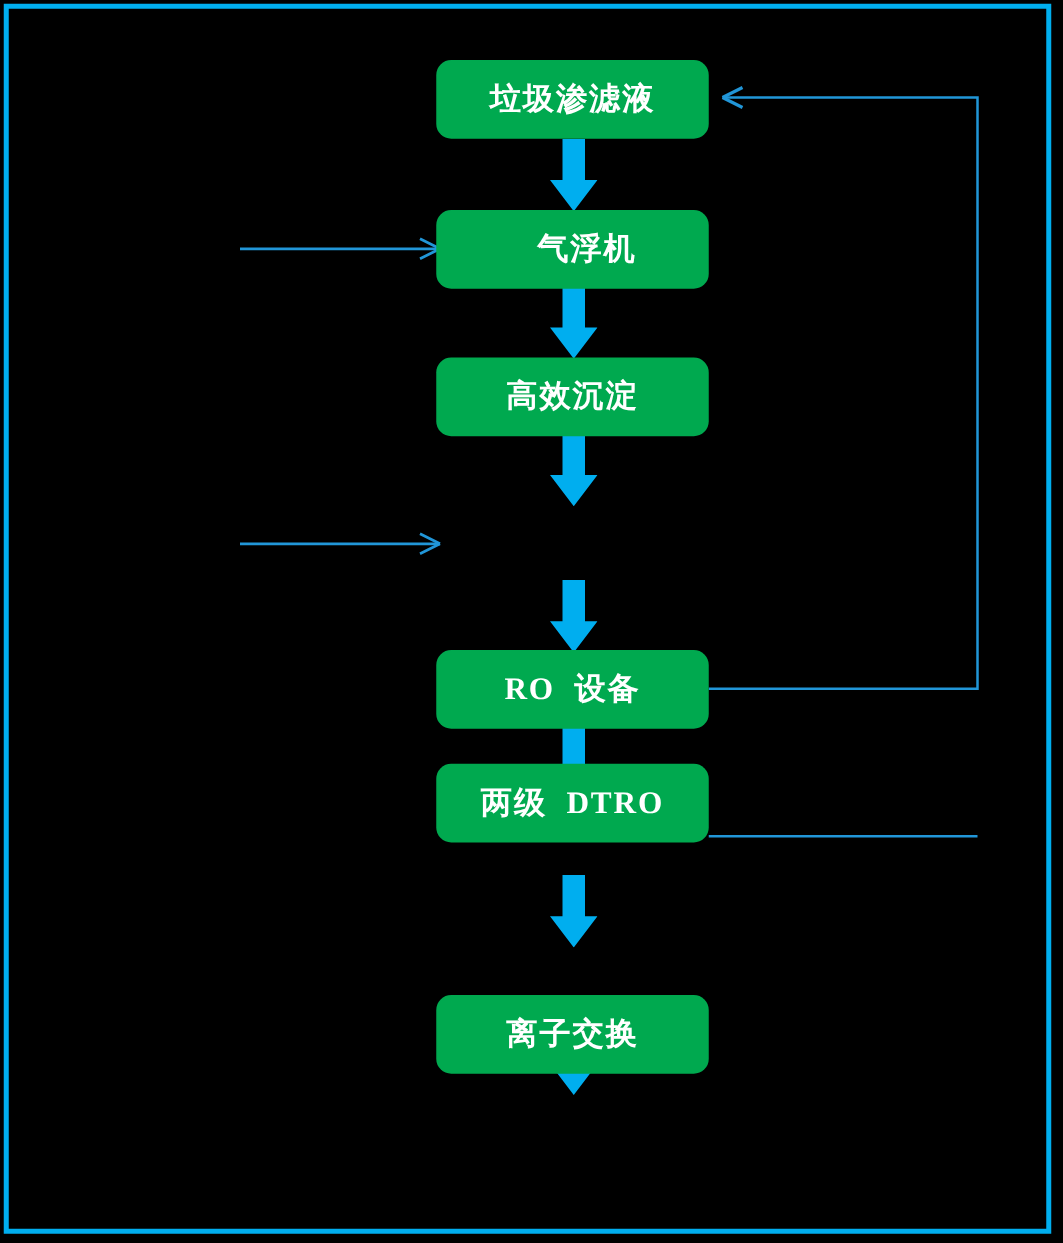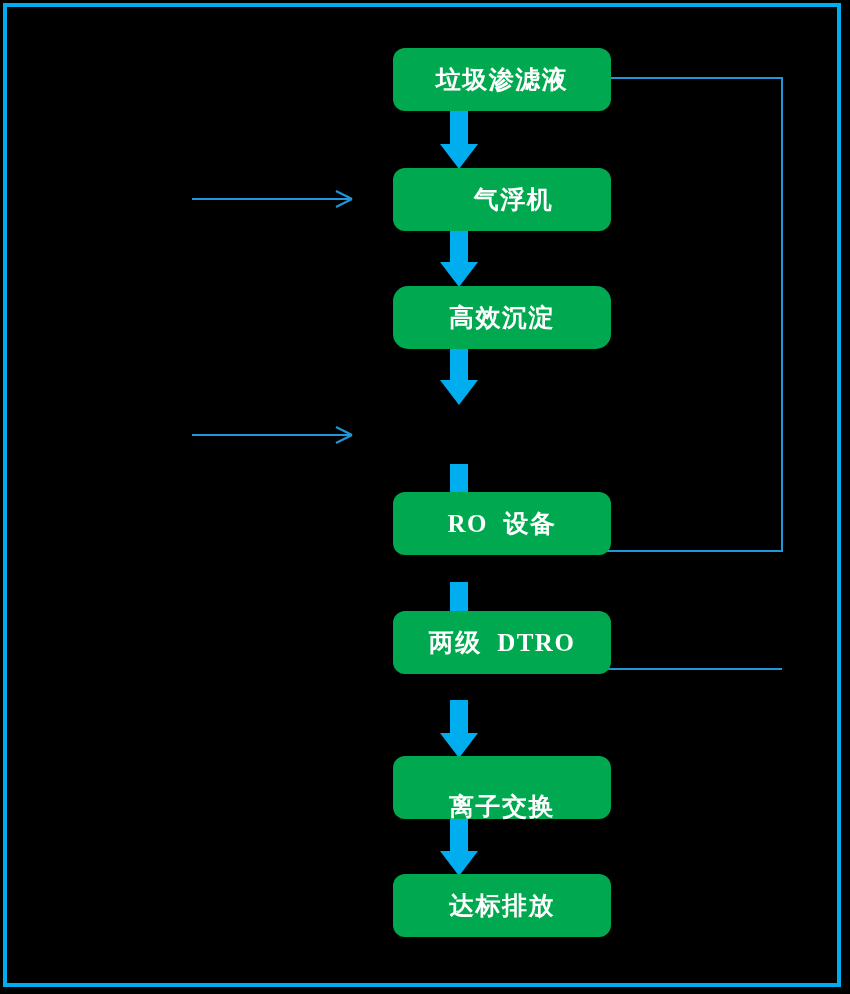--- a/index.html
+++ b/index.html
@@ -30,21 +30,20 @@
     position: absolute;
     left: 349px;
     width: 218px;
     height: 63px;
     background: #00A94F;
     border-radius: 12px;
     display: flex;
     align-items: center;
     justify-content: center;
     box-sizing: border-box;
-    margin-left: 44px;
   }
   .node-label {
     color: #FFFFFF;
     font-family: "Liberation Serif", "DejaVu Serif", serif;
     font-size: 25px;
     font-weight: bold;
     letter-spacing: 1.5px;
     white-space: pre;
     line-height: 1;
   }
@@ -113,34 +112,31 @@
   </svg>
 
   <div class="node" style="top:48px;">
     <span class="node-label">垃圾渗滤液</span>
   </div>
 
   <div class="node" style="top:168px;padding-left:23px;">
     <span class="node-label">气浮机</span>
   </div>
 
-  <div class="node" style="top:286px;border-radius:15px;">
+  <div class="node" style="top:286px;">
     <span class="node-label">高效沉淀</span>
   </div>
 
 
-  <div class="node" style="top:492px;">
+  <div class="node" style="top:520px;">
     <span class="node-label">RO  设备</span>
   </div>
 
   <div class="node" style="top:611px;">
     <span class="node-label">两级  DTRO</span>
   </div>
 
-  <div class="node" style="top:756px;align-items:flex-end;">
+  <div class="node" style="top:796px;">
     <span class="node-label">离子交换</span>
   </div>
 
-  <div class="node" style="top:874px;">
-    <span class="node-label">达标排放</span>
-  </div>
 
 </div>
 
 </body></html>

